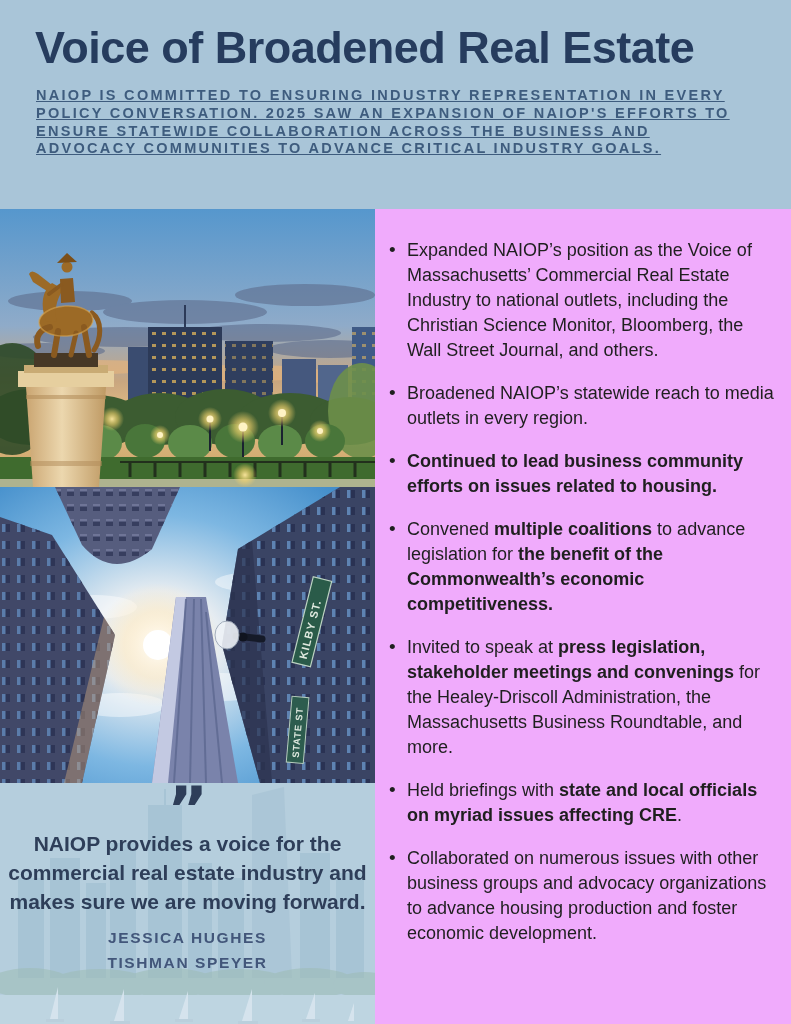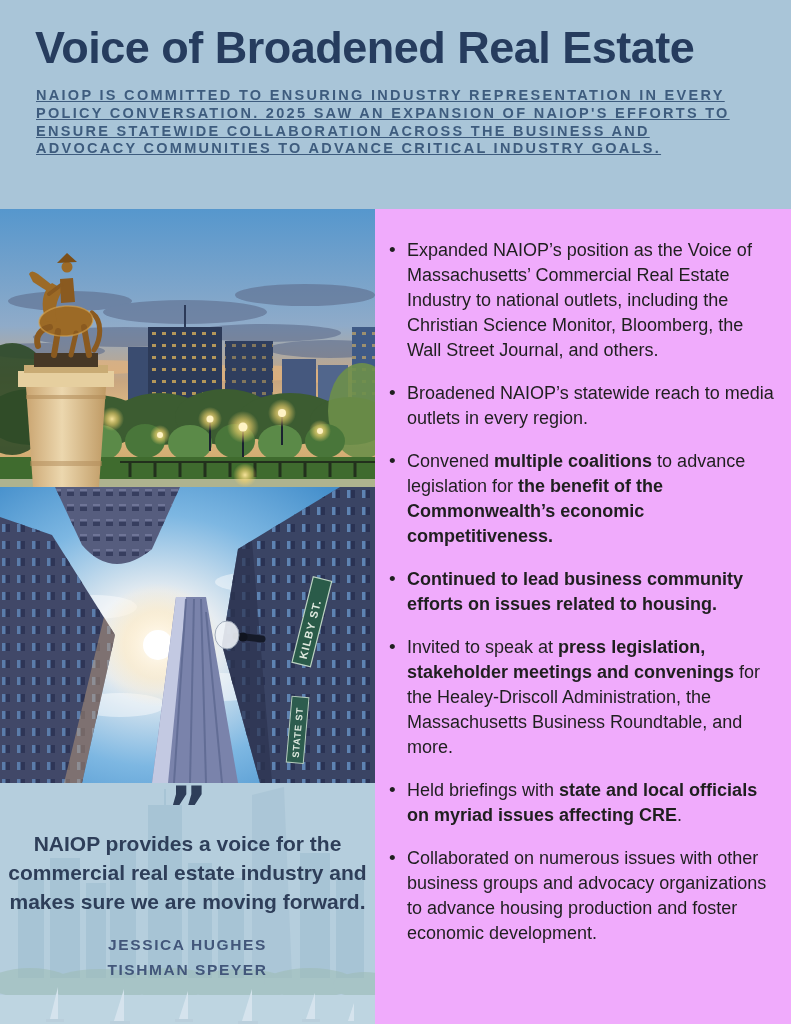--- a/index.html
+++ b/index.html
@@ -53,21 +53,21 @@
     font-size:62px; font-weight:bold; line-height:46px; height:40px;
     margin-top:4px; color:var(--quote-text, #2e3e59);
     font-family:"DejaVu Sans", sans-serif;
   }
   .quote-text {
     margin:2px 8px 0 8px;
     font-size:21px; font-weight:bold; line-height:29px;
     color:var(--quote-text, #2e3e59);
   }
   .quote-attr {
-    margin-top:16px; font-size:15.5px; font-weight:bold; letter-spacing:1.6px;
+    margin-top:9px; font-size:15.5px; font-weight:bold; letter-spacing:1.6px;
     line-height:25px; color:var(--attribution-color, #42567a);
   }
 </style>
 </head>
 <body>
 
 <div class="page">
 
   <div class="header">
     <h1 class="title">Voice of Broadened Real Estate</h1>
@@ -334,21 +334,21 @@
           <div>TISHMAN SPEYER</div>
         </div>
       </div>
     </section>
   </div>
 
   <div class="right-col">
     <ul class="bullets">
         <li><span>Expanded NAIOP’s position as the Voice of Massachusetts’ Commercial Real Estate Industry to national outlets, including the Christian Science Monitor, Bloomberg, the Wall Street Journal, and others.</span></li>
         <li><span>Broadened NAIOP’s statewide reach to media outlets in every region.</span></li>
+        <li><strong>Continued to lead business community efforts on issues related to housing.</strong></li>
         <li><span>Convened </span><strong>multiple coalitions</strong><span> to advance legislation for </span><strong>the benefit of the Commonwealth’s economic competitiveness.</strong></li>
-        <li><strong>Continued to lead business community efforts on issues related to housing.</strong></li>
         <li><span>Invited to speak at </span><strong>press legislation, stakeholder meetings and convenings</strong><span> for the Healey-Driscoll Administration, the Massachusetts Business Roundtable, and more.</span></li>
         <li><span>Held briefings with </span><strong>state and local officials on myriad issues affecting CRE</strong><span>.</span></li>
         <li><span>Collaborated on numerous issues with other business groups and advocacy organizations to advance housing production and foster economic development.</span></li>
       </ul>
   </div>
 
 </div>
 
 </body></html>

